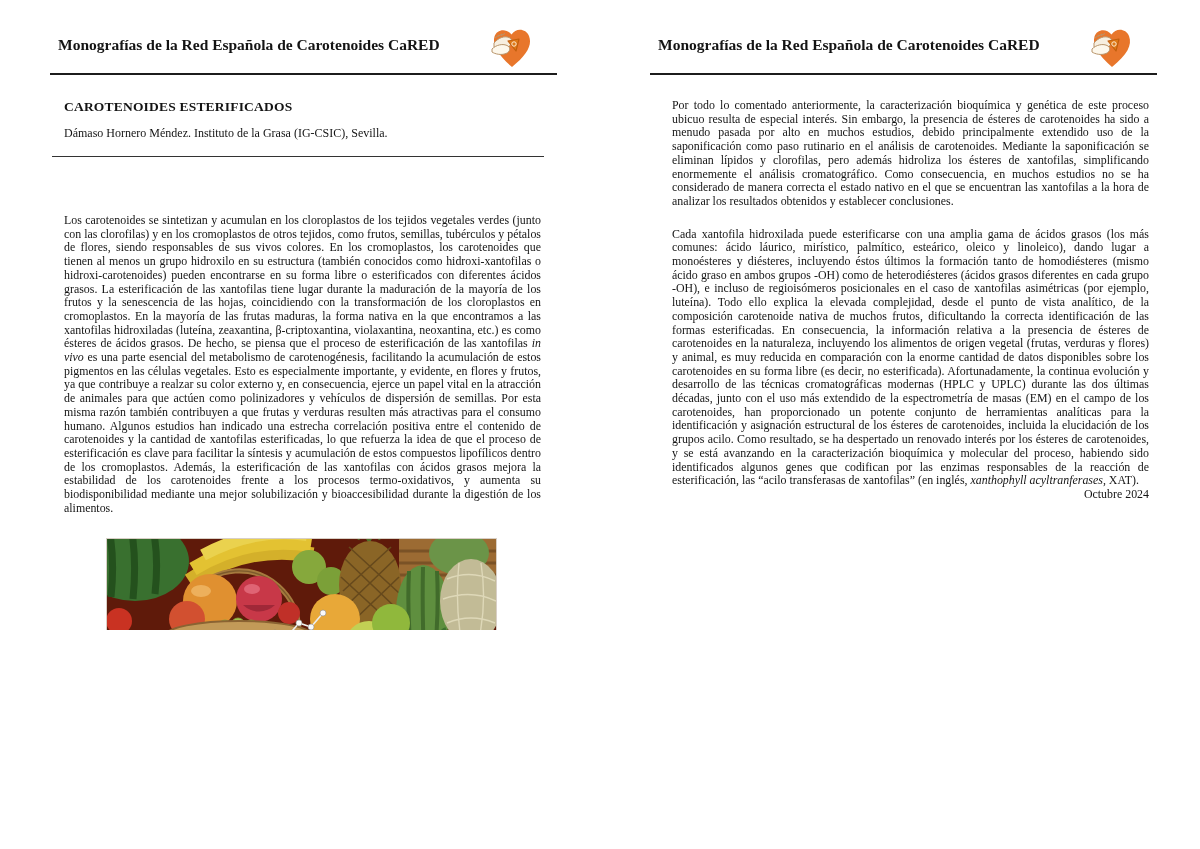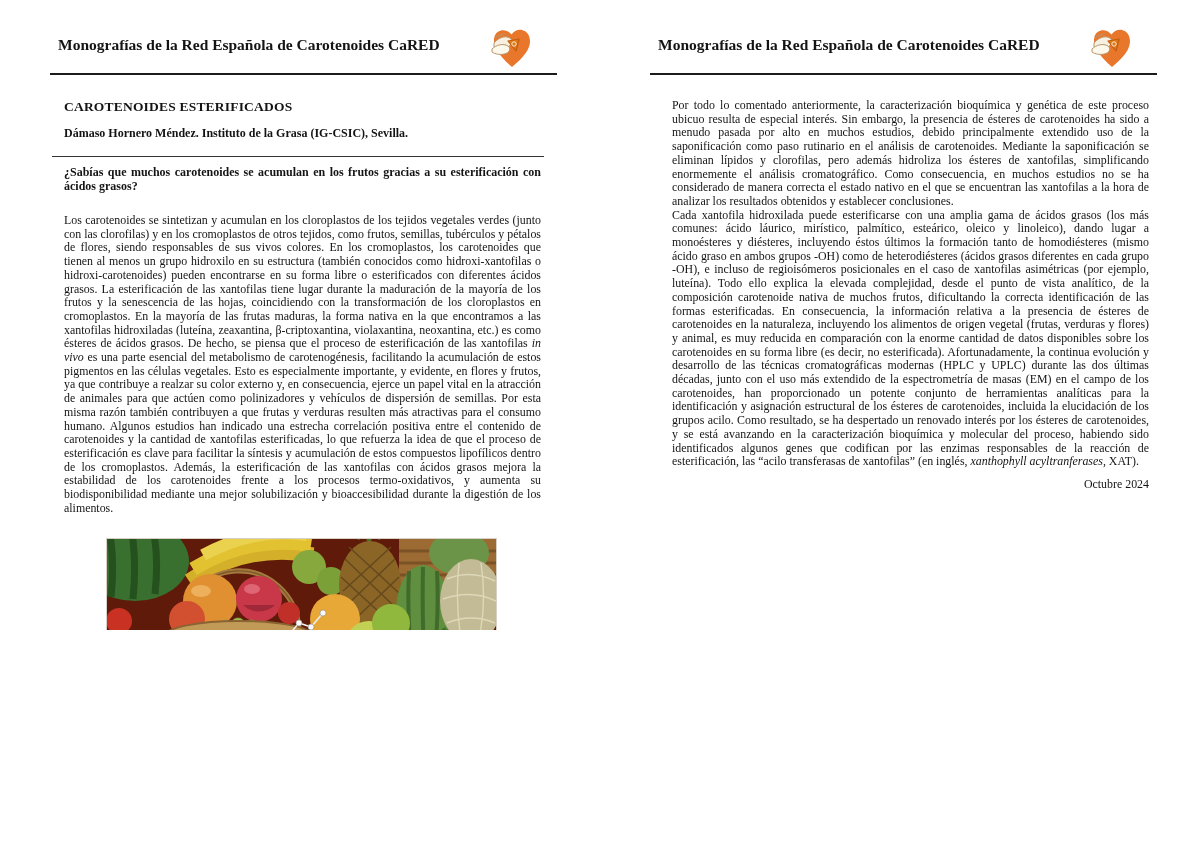--- a/index.html
+++ b/index.html
@@ -17,39 +17,39 @@
   .page-2 { left: 600px; }
 
   .header-title {
     position: absolute; top: 36px; left: 58px;
     font-size: 15.5px; font-weight: 700; white-space: nowrap;
   }
   .logo { position: absolute; top: 21px; left: 486px; width: 50px; height: 50px; }
   .header-rule { position: absolute; top: 73px; left: 50px; width: 507px; height: 2px; background: #1c1c1c; }
 
   .article-title { position: absolute; top: 99px; left: 64px; margin: 0; font-size: 13.5px; font-weight: 700; letter-spacing: .2px; text-align: right; }
-  .author { position: absolute; top: 126px; left: 64px; font-size: 12px; font-weight: 700; }
+  .author { position: absolute; top: 126px; left: 64px; font-size: 12px; font-weight: 400; }
   .divider { position: absolute; top: 156px; left: 52px; width: 492px; height: 0; border-top: 1.4px solid #333; }
   .question {
     position: absolute; top: 166px; left: 64px; width: 477px;
     font-size: 12px; font-weight: 700; line-height: 13.8px; text-align: justify;
   }
   .body { font-size: 11.9px; line-height: 13.7px; text-align: justify; }
   .body1 { position: absolute; top: 214px; left: 64px; width: 477px; }
   .photo {
     position: absolute; top: 538px; left: 106px; width: 389px; height: 235px;
     margin: 0; border: 1px solid #d8cfc6; overflow: hidden; background: #601a0a;
   }
   .photo svg { display: block; }
   .pagenum { position: absolute; top: 794px; left: 0; width: 600px; text-align: center; font-size: 11px; }
 
   .body2col { position: absolute; top: 99px; left: 72px; width: 477px; }
   .body2col p { margin: 0; }
-  .body2col p + p { margin-top: 0; }
-  .date { margin-top: 9px; text-align: right; font-size: 11.9px; }
+  .body2col p + p { margin-top: 19px; }
+  .date { text-align: right; font-size: 11.9px; }
 </style>
 </head>
 <body>
 
 <div class="canvas">
 
   <section class="page page-1">
     <div class="header-title">Monografías de la Red Española de Carotenoides CaRED</div>
     <div class="logo">
       <svg width="50" height="50" viewBox="0 0 50 50">
@@ -59,21 +59,20 @@
         <path d="M9,17 l4,-3 M12,15.5 l4,-2.5 M15,14.5 l4,-2" stroke="#B8946A" stroke-width="1" fill="none"></path>
         <path d="M22,20 L33,18 L30,30 Z" fill="#E07A18" stroke="#C25F0E" stroke-width="1.2" stroke-linejoin="round"></path>
         <circle cx="28" cy="23" r="2.2" fill="none" stroke="#FBE9D2" stroke-width="1"></circle>
       </svg>
     </div>
     <div class="header-rule"></div>
 
     <h1 class="article-title">CAROTENOIDES ESTERIFICADOS</h1>
     <div class="author">Dámaso Hornero Méndez. Instituto de la Grasa (IG-CSIC), Sevilla.</div>
     <div class="divider"></div>
-    <div class="question">¿Sabías que muchos carotenoides se acumulan en los frutos gracias a su esterificación con ácidos grasos?</div>
     <div class="body body1"><span>Los carotenoides se sintetizan y acumulan en los cloroplastos de los tejidos vegetales verdes (junto con las clorofilas) y en los cromoplastos de otros tejidos, como frutos, semillas, tubérculos y pétalos de flores, siendo responsables de sus vivos colores. En los cromoplastos, los carotenoides que tienen al menos un grupo hidroxilo en su estructura (también conocidos como hidroxi-xantofilas o hidroxi-carotenoides) pueden encontrarse en su forma libre o esterificados con diferentes ácidos grasos. La esterificación de las xantofilas tiene lugar durante la maduración de la mayoría de los frutos y la senescencia de las hojas, coincidiendo con la transformación de los cloroplastos en cromoplastos. En la mayoría de las frutas maduras, la forma nativa en la que encontramos a las xantofilas hidroxiladas (luteína, zeaxantina, β-criptoxantina, violaxantina, neoxantina, etc.) es como ésteres de ácidos grasos. De hecho, se piensa que el proceso de esterificación de las xantofilas </span><span style="font-style: italic;">in vivo</span><span> es una parte esencial del metabolismo de carotenogénesis, facilitando la acumulación de estos pigmentos en las células vegetales. Esto es especialmente importante, y evidente, en flores y frutos, ya que contribuye a realzar su color externo y, en consecuencia, ejerce un papel vital en la atracción de animales para que actúen como polinizadores y vehículos de dispersión de semillas. Por esta misma razón también contribuyen a que frutas y verduras resulten más atractivas para el consumo humano. Algunos estudios han indicado una estrecha correlación positiva entre el contenido de carotenoides y la cantidad de xantofilas esterificadas, lo que refuerza la idea de que el proceso de esterificación es clave para facilitar la síntesis y acumulación de estos compuestos lipofílicos dentro de los cromoplastos. Además, la esterificación de las xantofilas con ácidos grasos mejora la estabilidad de los carotenoides frente a los procesos termo-oxidativos, y aumenta su biodisponibilidad mediante una mejor solubilización y bioaccesibilidad durante la digestión de los alimentos.</span></div>
 
     <figure class="photo" aria-label="Colorful photo of fruits and vegetables (watermelon, bananas, pineapple, melons, wicker basket with apple, melon and grapes, peppers, tomatoes, oranges, mangoes, pomegranate) overlaid with white ball-and-stick carotenoid molecule models">
       <svg width="389" height="235" viewBox="0 0 389 235">
 
         <rect width="389" height="235" fill="#5f1a0a"></rect>
         <rect y="140" width="389" height="95" fill="#7d2910"></rect>
 
         <rect x="292" y="0" width="97" height="52" fill="#9c6b33"></rect>
         <path d="M292,12 H389 M292,24 H389 M292,36 H389 M292,48 H389" stroke="#7a5226" stroke-width="3"></path>

